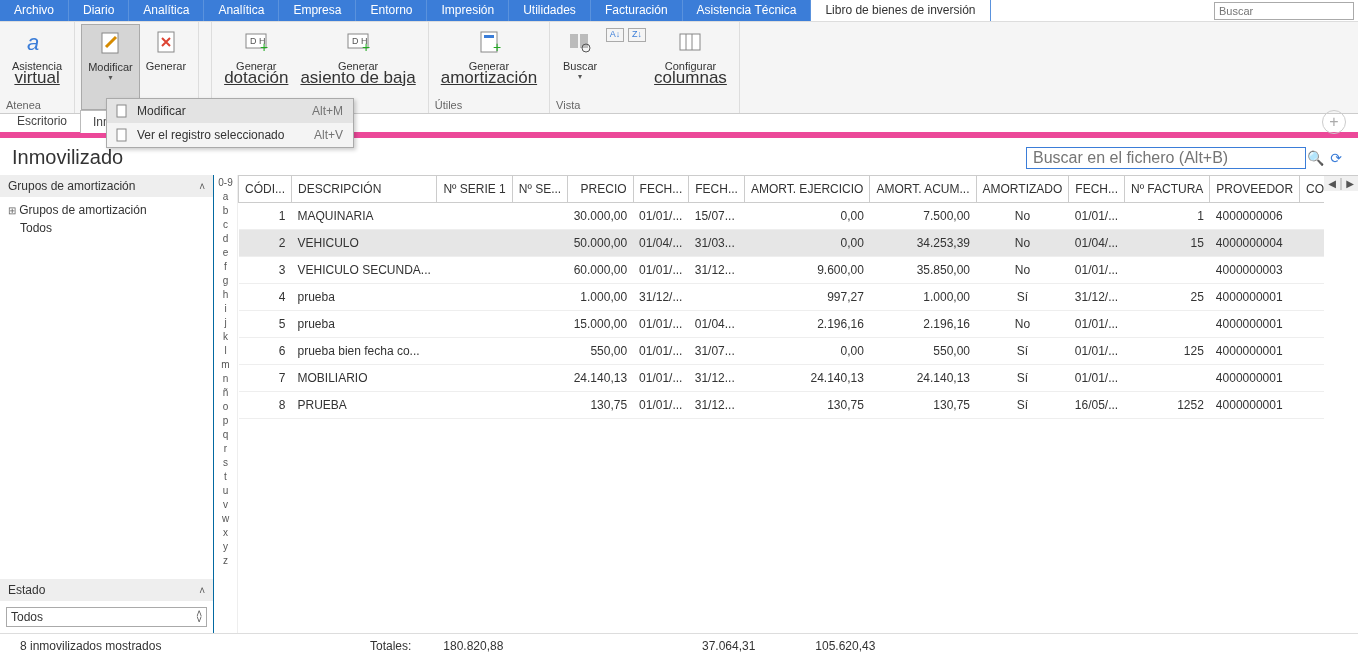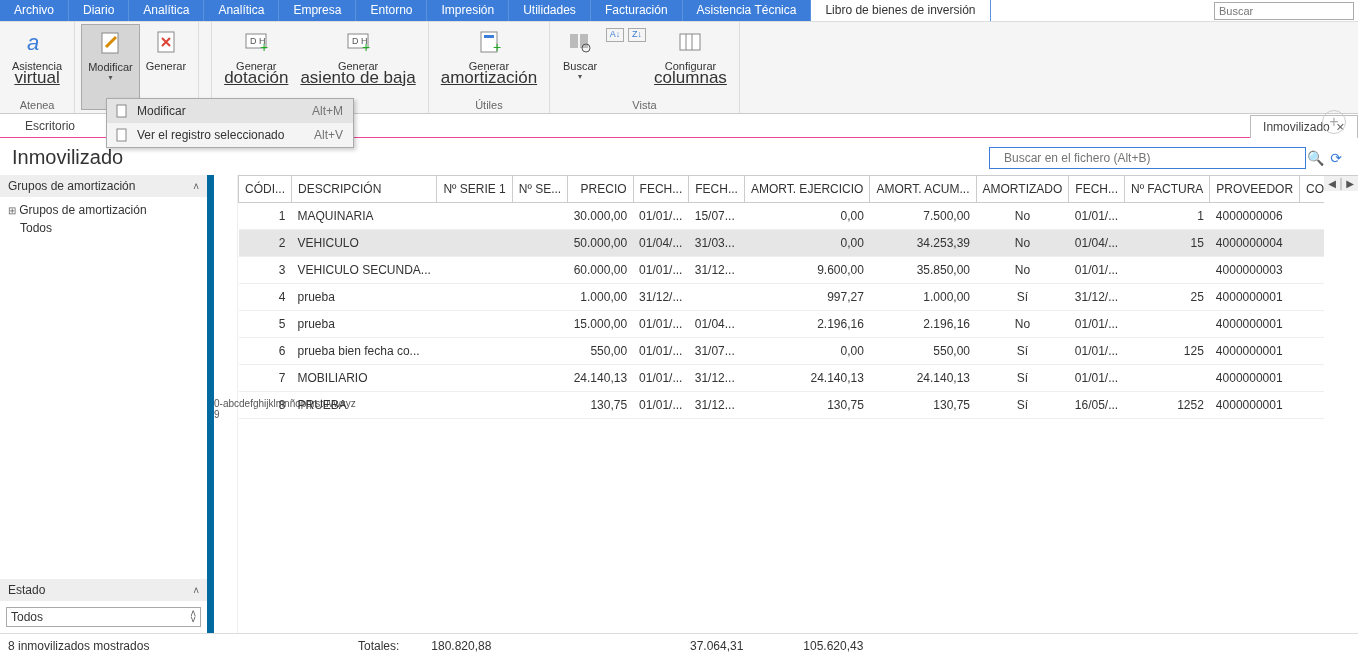--- a/index.html
+++ b/index.html
@@ -9,81 +9,81 @@
 .menubar { display: flex; height: 22px; background: #fff; border-bottom: 1px solid #ddd; }
 .menubar .menu-item { padding: 3px 14px; font-size: 12px; color: #fff; background: #3b7dd8; border-right: 1px solid #5a92dd; cursor: default; }
 .menubar .menu-item.active { background: #fff; color: #333; }
 .menubar .spacer { flex: 1; }
 .menubar .search-box { width: 140px; height: 18px; margin: 2px 4px; border: 1px solid #aaa; padding: 0 4px; font-size: 11px; color: #888; }
 
 
 .ribbon { display: flex; height: 92px; background: #f5f5f5; border-bottom: 1px solid #ccc; }
 .ribbon-group { display: flex; flex-direction: column; padding: 2px 6px 0 6px; border-right: 1px solid #ddd; }
 .ribbon-group .buttons { display: flex; flex: 1; }
-.ribbon-group .group-label { text-align: center; font-size: 11px; color: #666; padding: 1px 0 2px 0; }
+.ribbon-group .group-label { text-align: left; font-size: 11px; color: #666; padding: 1px 0 2px 0; }
 .ribbon-btn { display: flex; flex-direction: column; align-items: center; justify-content: flex-start; padding: 2px 6px; min-width: 48px; cursor: default; }
 .ribbon-btn.highlighted { background: #d5d5d5; border: 1px solid #aaa; }
 .ribbon-btn .icon-slot { width: 32px; height: 32px; display: flex; align-items: center; justify-content: center; margin-bottom: 2px; }
 .ribbon-btn .label { font-size: 11px; text-align: center; line-height: 12px; color: #333; }
 .ribbon-btn .label2 { font-size: 17px; text-align: right; line-height: 12px; color: #333; text-decoration: underline; }
 .ribbon-btn .chevron { font-size: 8px; color: #555; }
 
 
 .dropdown { position: absolute; background: #f4f4f4; border: 1px solid #aaa; box-shadow: 2px 2px 4px rgba(0,0,0,.2); z-index: 100; }
 .dropdown-item { display: flex; align-items: center; padding: 4px 10px 4px 6px; font-size: 12px; cursor: default; }
 .dropdown-item.hover { background: #e3e3e3; }
 .dropdown-item .di-icon { width: 18px; height: 16px; margin-right: 6px; display:flex; align-items:center; justify-content:center; }
 .dropdown-item .di-label { flex: 1; }
 .dropdown-item .di-shortcut { color: #737373; margin-left: 24px; }
 
 
-.tabsrow { display: flex; align-items: flex-end; height: 24px; border-bottom: 1px solid #ec4899; padding-left: 12px; position: relative; justify-content: space-between; }
+.tabsrow { display: flex; align-items: flex-end; height: 24px; border-bottom: 6px solid #ec4899; padding-left: 4px; position: relative; }
 .tab { padding: 4px 12px; font-size: 12px; color: #444; border: 1px solid transparent; border-bottom: none; cursor: default; }
 .tab.active { border-color: #bbb; background: #fff; position: relative; top: 1px; }
 .tab .close-x { margin-left: 6px; font-size: 11px; color: #666; }
 .tabsrow .add-circle { position: absolute; right: 12px; top: -4px; width: 24px; height: 24px; border: 1px solid #ccc; border-radius: 50%; display:flex; align-items:center; justify-content:center; color:#aaa; font-size:16px; }
 
 
 .page-header { display: flex; align-items: center; padding: 8px 12px 6px 12px; }
 .page-header h1 { font-size: 20px; font-weight: normal; flex: 1; }
-.page-header .search-file { width: 317px; height: 22px; border: 1px solid #3b7dd8; padding: 0 14px; font-size: 12px; color: #888; }
+.page-header .search-file { width: 280px; height: 22px; border: 1px solid #3b7dd8; padding: 0 6px; font-size: 16px; color: #888; }
 .page-header .search-icon, .page-header .refresh-icon { width: 20px; text-align: center; color: #3b7dd8; font-size: 14px; cursor: default; }
 
 
 .main { display: flex; height: calc(658px - 22px - 92px - 24px - 38px - 24px); }
-.sidebar { width: 214px; border-right: 7px solid #0369a1; display: flex; flex-direction: column; }
+.sidebar { width: 214px; border-right: 1px solid #0369a1; display: flex; flex-direction: column; }
 .side-section-header { background: #eee; padding: 4px 8px; font-size: 12px; display:flex; align-items:center; }
 .side-section-header .chev { margin-left: auto; font-size: 10px; color:#555; }
 .side-tree { padding: 4px 8px; font-size: 12px; flex: 1; }
 .side-tree .tree-item { padding: 2px 0 2px 12px; }
 .side-tree .tree-root { padding: 2px 0; }
 .side-tree .tree-root::before { content: "⊞ "; color:#666; font-size:10px; }
 .side-select { margin: 6px; height: 20px; border: 1px solid #aaa; display:flex; align-items:center; padding:0 4px; font-size:12px; }
 .side-select .sel-chev { margin-left:auto; font-size:10px; color:#555; display:flex; flex-direction:column; line-height:6px;}
 
 
-.alpha { width: 24px; display: flex; flex-direction: row; align-items: center; font-size: 10px; color: #555; padding-top: 2px; border-right: 1px solid #eee; }
+.alpha { width: 24px; display: flex; flex-direction: column; align-items: center; font-size: 10px; color: #555; padding-top: 2px; border-right: 1px solid #eee; }
 .alpha div { height: 14px; cursor: default; }
 
 
 .table-wrap { flex: 1; overflow: hidden; display: flex; flex-direction: row; }
 .grid-scroll { flex:1; overflow:auto; }
 table.grid { border-collapse: collapse; width: 100%; font-size: 12px; }
 table.grid th { background: #fff; border: 1px solid #ccc; padding: 6px 6px; text-align: left; font-weight: normal; white-space: nowrap; position: sticky; top:0; }
 table.grid th.right, table.grid td.right { text-align: right; }
 table.grid th.center, table.grid td.center { text-align: center; }
 table.grid td { border-bottom: 1px solid #eee; padding: 6px 6px; white-space: nowrap; }
 table.grid tr.sel td { background: #e6e6e6; }
 .hscroll { height: 16px; background: #f0f0f0; border-top:1px solid #ccc; display:flex; align-items:center; }
 .hscroll .arrow { width:16px; text-align:center; color:#555; font-size:10px; }
 .hscroll .track { flex:1; height:12px; background:#eee; border:1px solid #ccc; position:relative; }
 .hscroll .thumb { position:absolute; left:0; top:0; height:100%; width:60%; background:#c8c8c8; }
 
 
-.footer { display: flex; align-items: center; padding: 4px 8px; font-size: 12px; border-top: 1px solid #ddd; height: 24px; }
+.footer { display: flex; align-items: center; padding: 4px 20px; font-size: 12px; border-top: 1px solid #ddd; height: 24px; }
 .footer .f-left { flex: 0 0 320px; }
 .footer .f-label { margin-left: 30px; }
 .footer .f-val { margin-left: 12px; min-width: 80px; text-align: right; display:inline-block; }
 .footer .f-gap { display:inline-block; width: 160px; }
 
 
 .svgicon { width:28px; height:28px; }
 </style>
 </head>
 <body>

